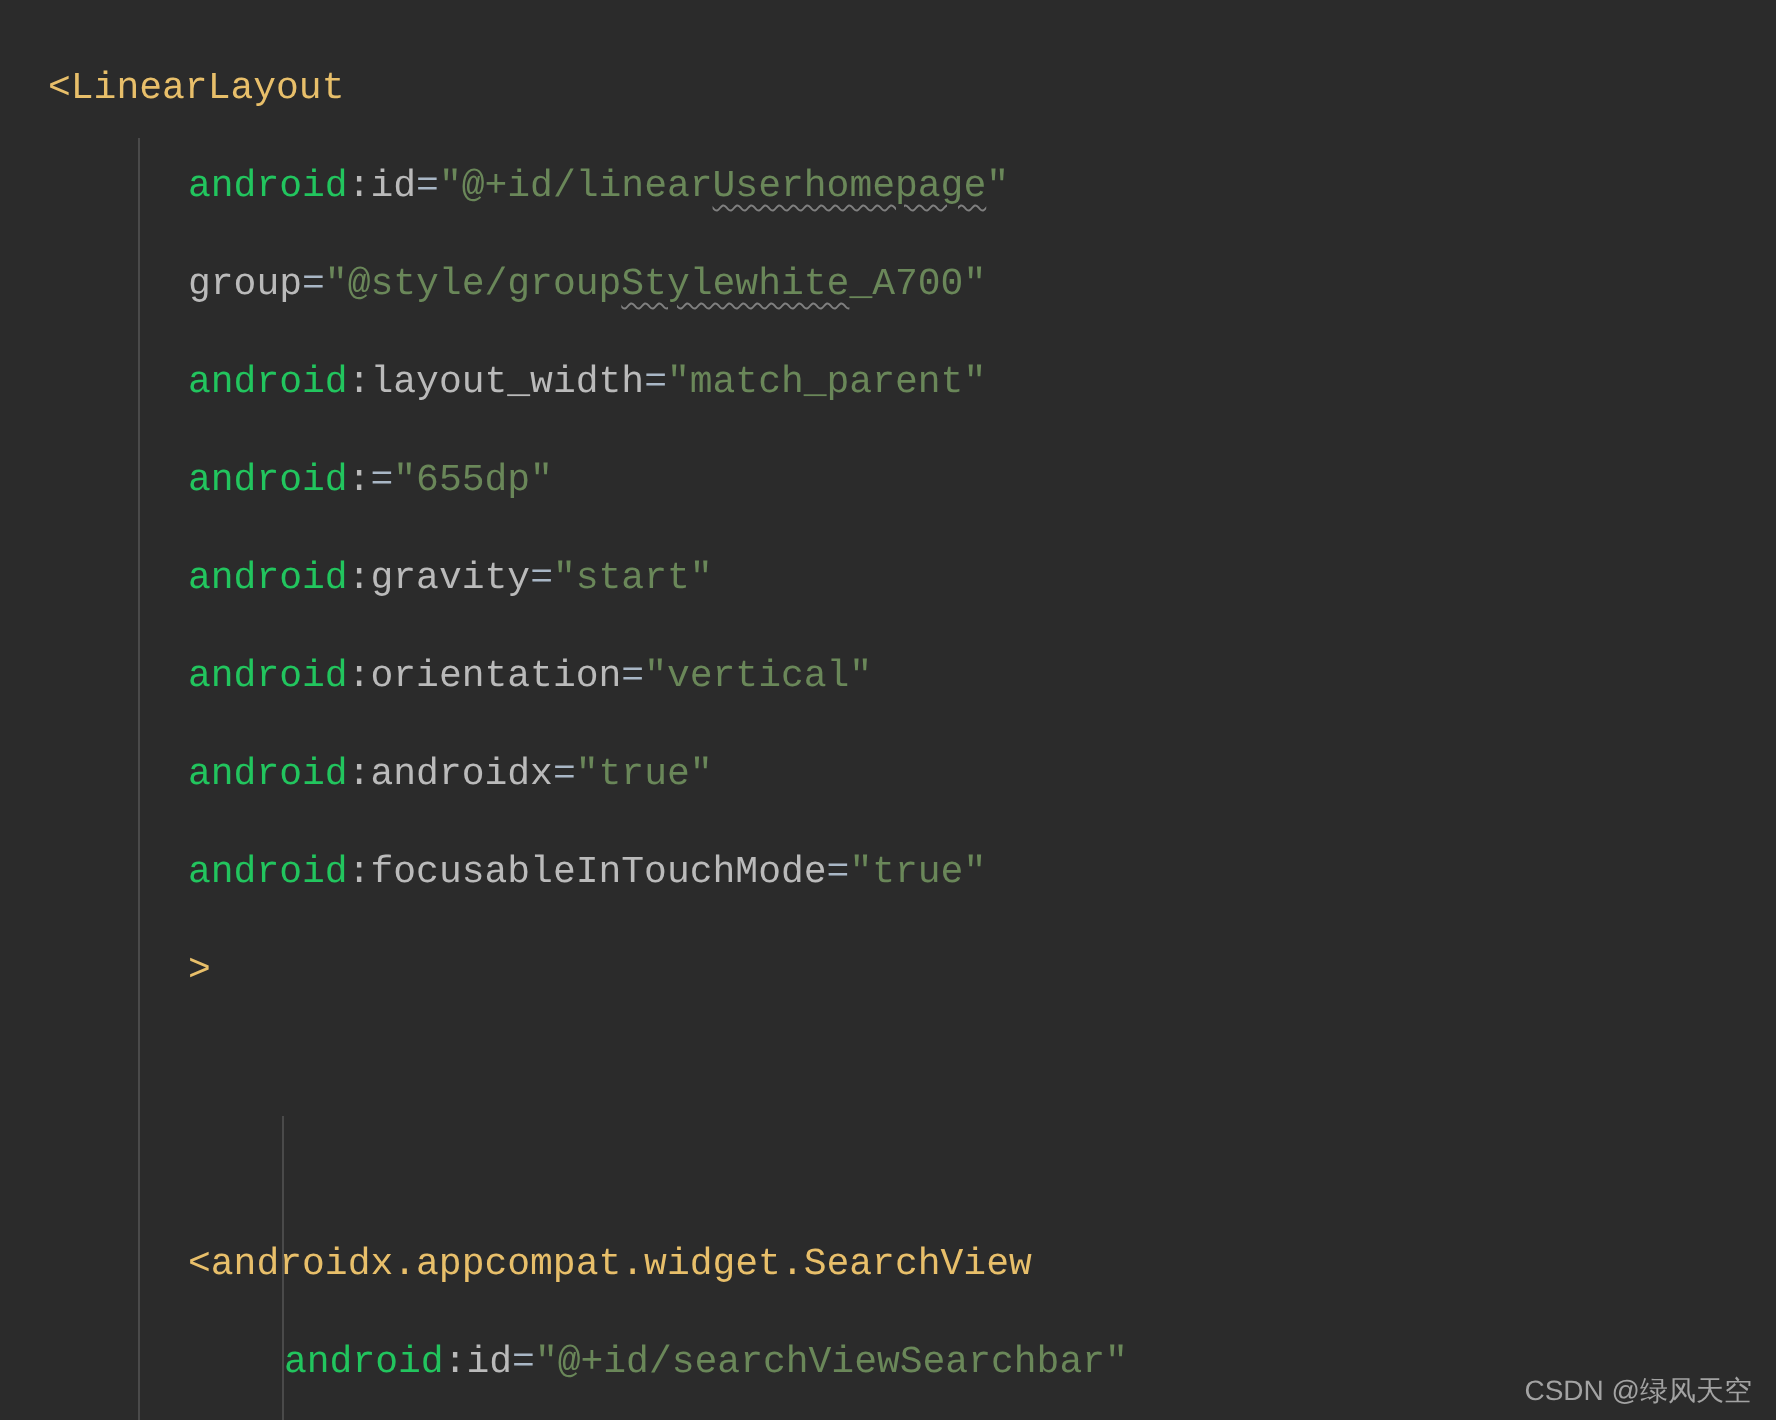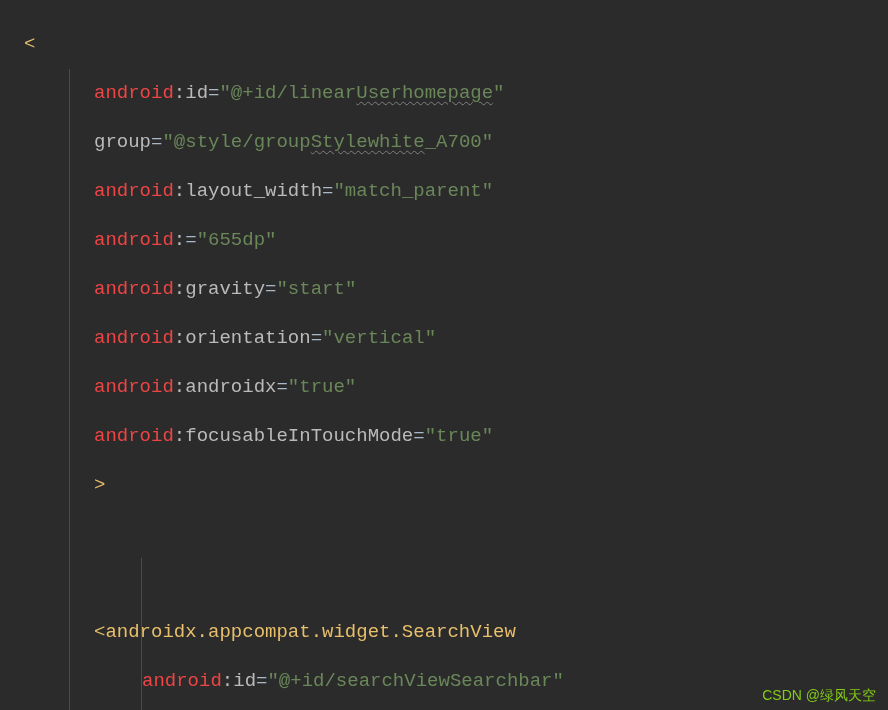--- a/index.html
+++ b/index.html
@@ -42,21 +42,21 @@
     }
     .guide-2 {
       left: 117px;
       top: 538px;
       height: 160px;
     }
     .tag {
       color: #e8bf6a;
     }
     .attr-ns {
-      color: #ef4444;
+      color: #22c55e;
       font-family: Liberation Mono, monospace;
     }
     .attr-name {
       color: #bababa;
     }
     .attr-equals {
       color: #a9b7c6;
     }
     .attr-value {
       color: #6a8759;
@@ -67,38 +67,38 @@
       text-underline-offset: 3px;
     }
     .close-bracket {
       color: #e8bf6a;
     }
     .watermark {
       position: absolute;
       bottom: 4px;
       right: 12px;
       font-size: 14px;
-      color: #84cc16;
+      color: #a3a3a3;
       font-family: sans-serif;
     }
     .indent-1 {
       padding-left: 70px;
     }
     .indent-2 {
       padding-left: 118px;
     }
   </style>
 </head>
 <body>
 
 <div class="code-container">
   <div class="indent-guide guide-1"></div>
   <div class="indent-guide guide-2"></div>
 
-  <div class="line"><span class="tag">&lt;</span></div>
+  <div class="line"><span class="tag">&lt;</span><span class="tag">LinearLayout</span></div>
 
   <div class="line indent-1"><span class="attr-ns">android</span><span class="attr-name">:</span><span class="attr-name">id</span><span class="attr-equals">=</span><span class="attr-value">"@+id/linear</span><span class="attr-value underline-wavy">Userhomepage</span><span class="attr-value">"</span></div>
 
   <div class="line indent-1"><span class="attr-name">group</span><span class="attr-equals">=</span><span class="attr-value">"@style/group</span><span class="attr-value underline-wavy">Stylewhite</span><span class="attr-value">_A700"</span></div>
 
   <div class="line indent-1"><span class="attr-ns">android</span><span class="attr-name">:</span><span class="attr-name">layout_width</span><span class="attr-equals">=</span><span class="attr-value">"match_parent"</span></div>
 
   <div class="line indent-1"><span class="attr-ns">android</span><span class="attr-name">:</span><span class="attr-equals">=</span><span class="attr-value">"655dp"</span></div>
 
   <div class="line indent-1"><span class="attr-ns">android</span><span class="attr-name">:</span><span class="attr-name">gravity</span><span class="attr-equals">=</span><span class="attr-value">"start"</span></div>

